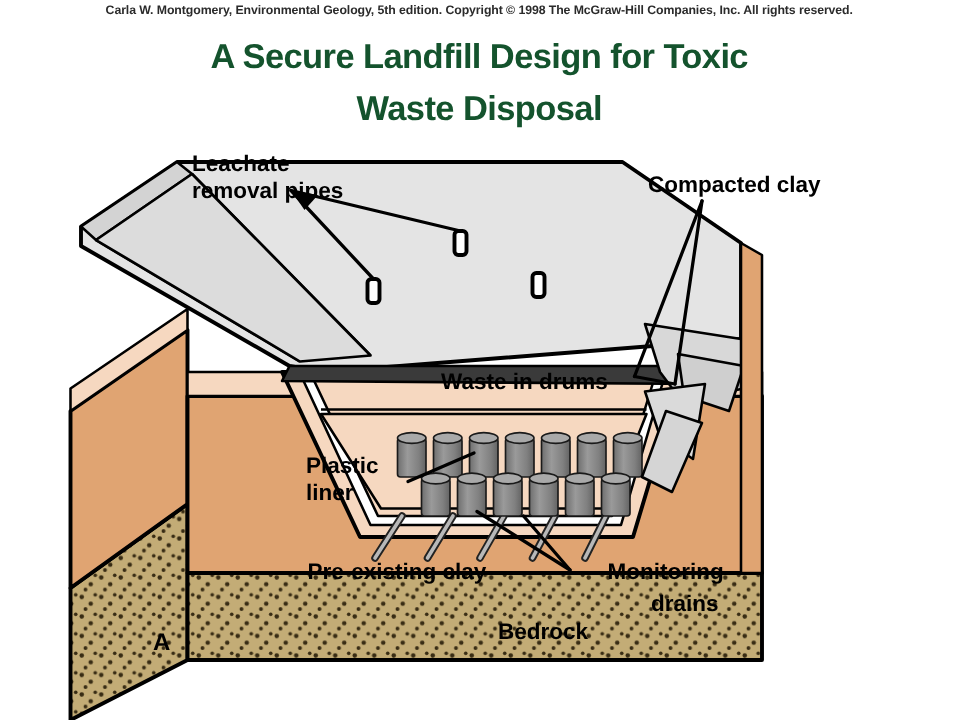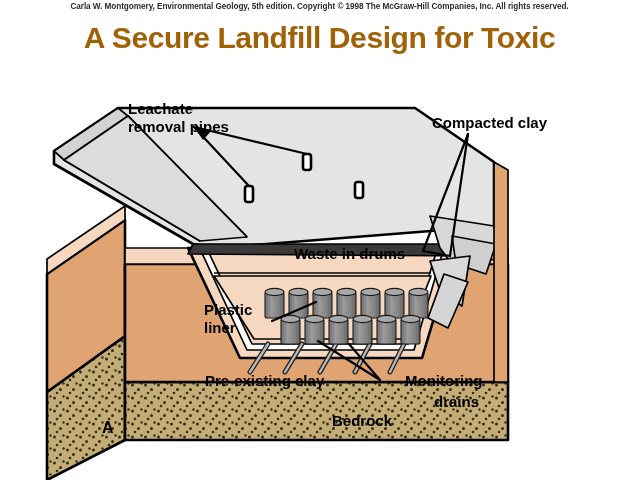--- a/index.html
+++ b/index.html
@@ -26,24 +26,24 @@
     color: #2b2b2b;
     letter-spacing: -0.05px;
     white-space: nowrap;
   }
   #title {
     position: absolute;
     top: 20px;
     left: 0;
     width: 639px;
     text-align: center;
-    font-size: 30px;
+    font-size: 23px;
     line-height: 35px;
     font-weight: bold;
-    color: #a16207;
+    color: #14532d;
     letter-spacing: -0.4px;
   }
   #figure {
     position: absolute;
     top: 96px;
     left: 0;
     width: 639px;
     height: 384px;
   }
   svg { display: block; }
@@ -82,20 +82,21 @@
 </style>
 </head>
 <body>
 
 <div id="page">
 
   <div id="credit">Carla W. Montgomery, Environmental Geology, 5th edition. Copyright © 1998 The McGraw-Hill Companies, Inc. All rights reserved.</div>
 
   <div id="title">
     <div>A Secure Landfill Design for Toxic</div>
+    <div>Waste Disposal</div>
   </div>
 
   <div id="figure">
   <svg width="639" height="384" viewBox="0 0 639 384">
 
     <defs>
       <pattern id="bedrockPat" width="13" height="13" patternUnits="userSpaceOnUse">
         <rect width="13" height="13" fill="#c3ac76"></rect>
         <circle cx="2.5" cy="3" r="1.5" fill="#382c14"></circle>
         <circle cx="8.5" cy="7.5" r="1.5" fill="#382c14"></circle>

